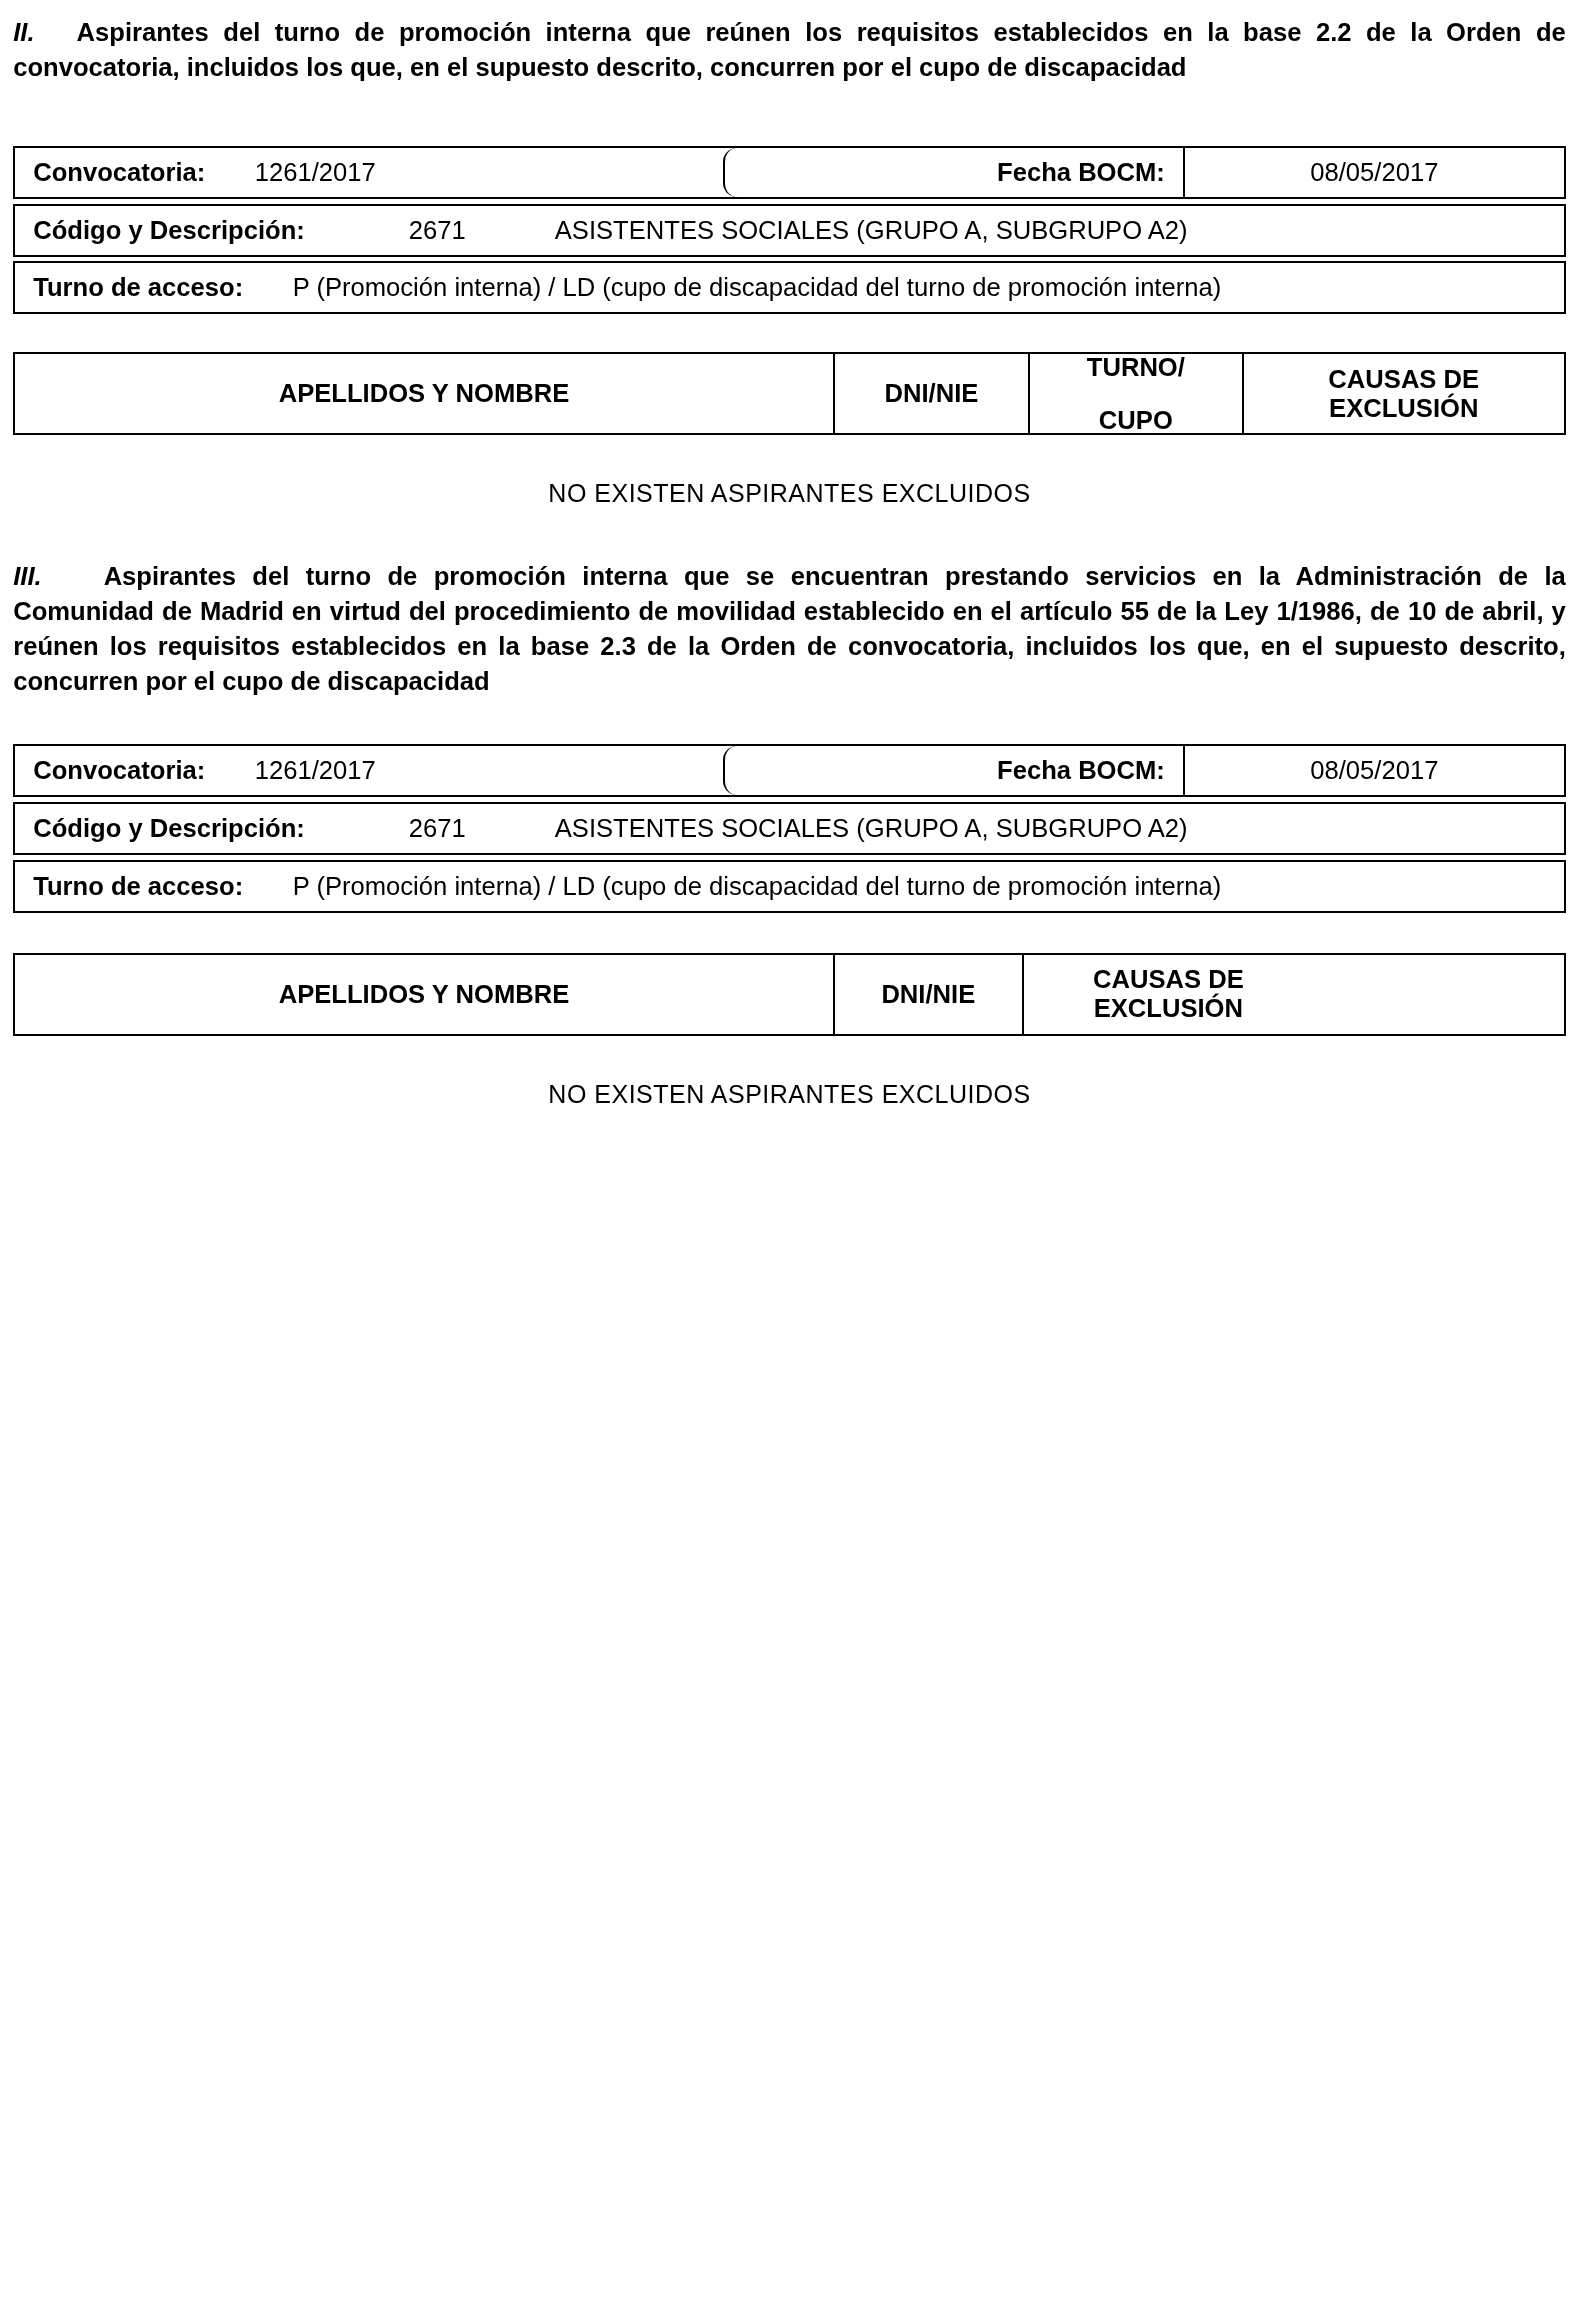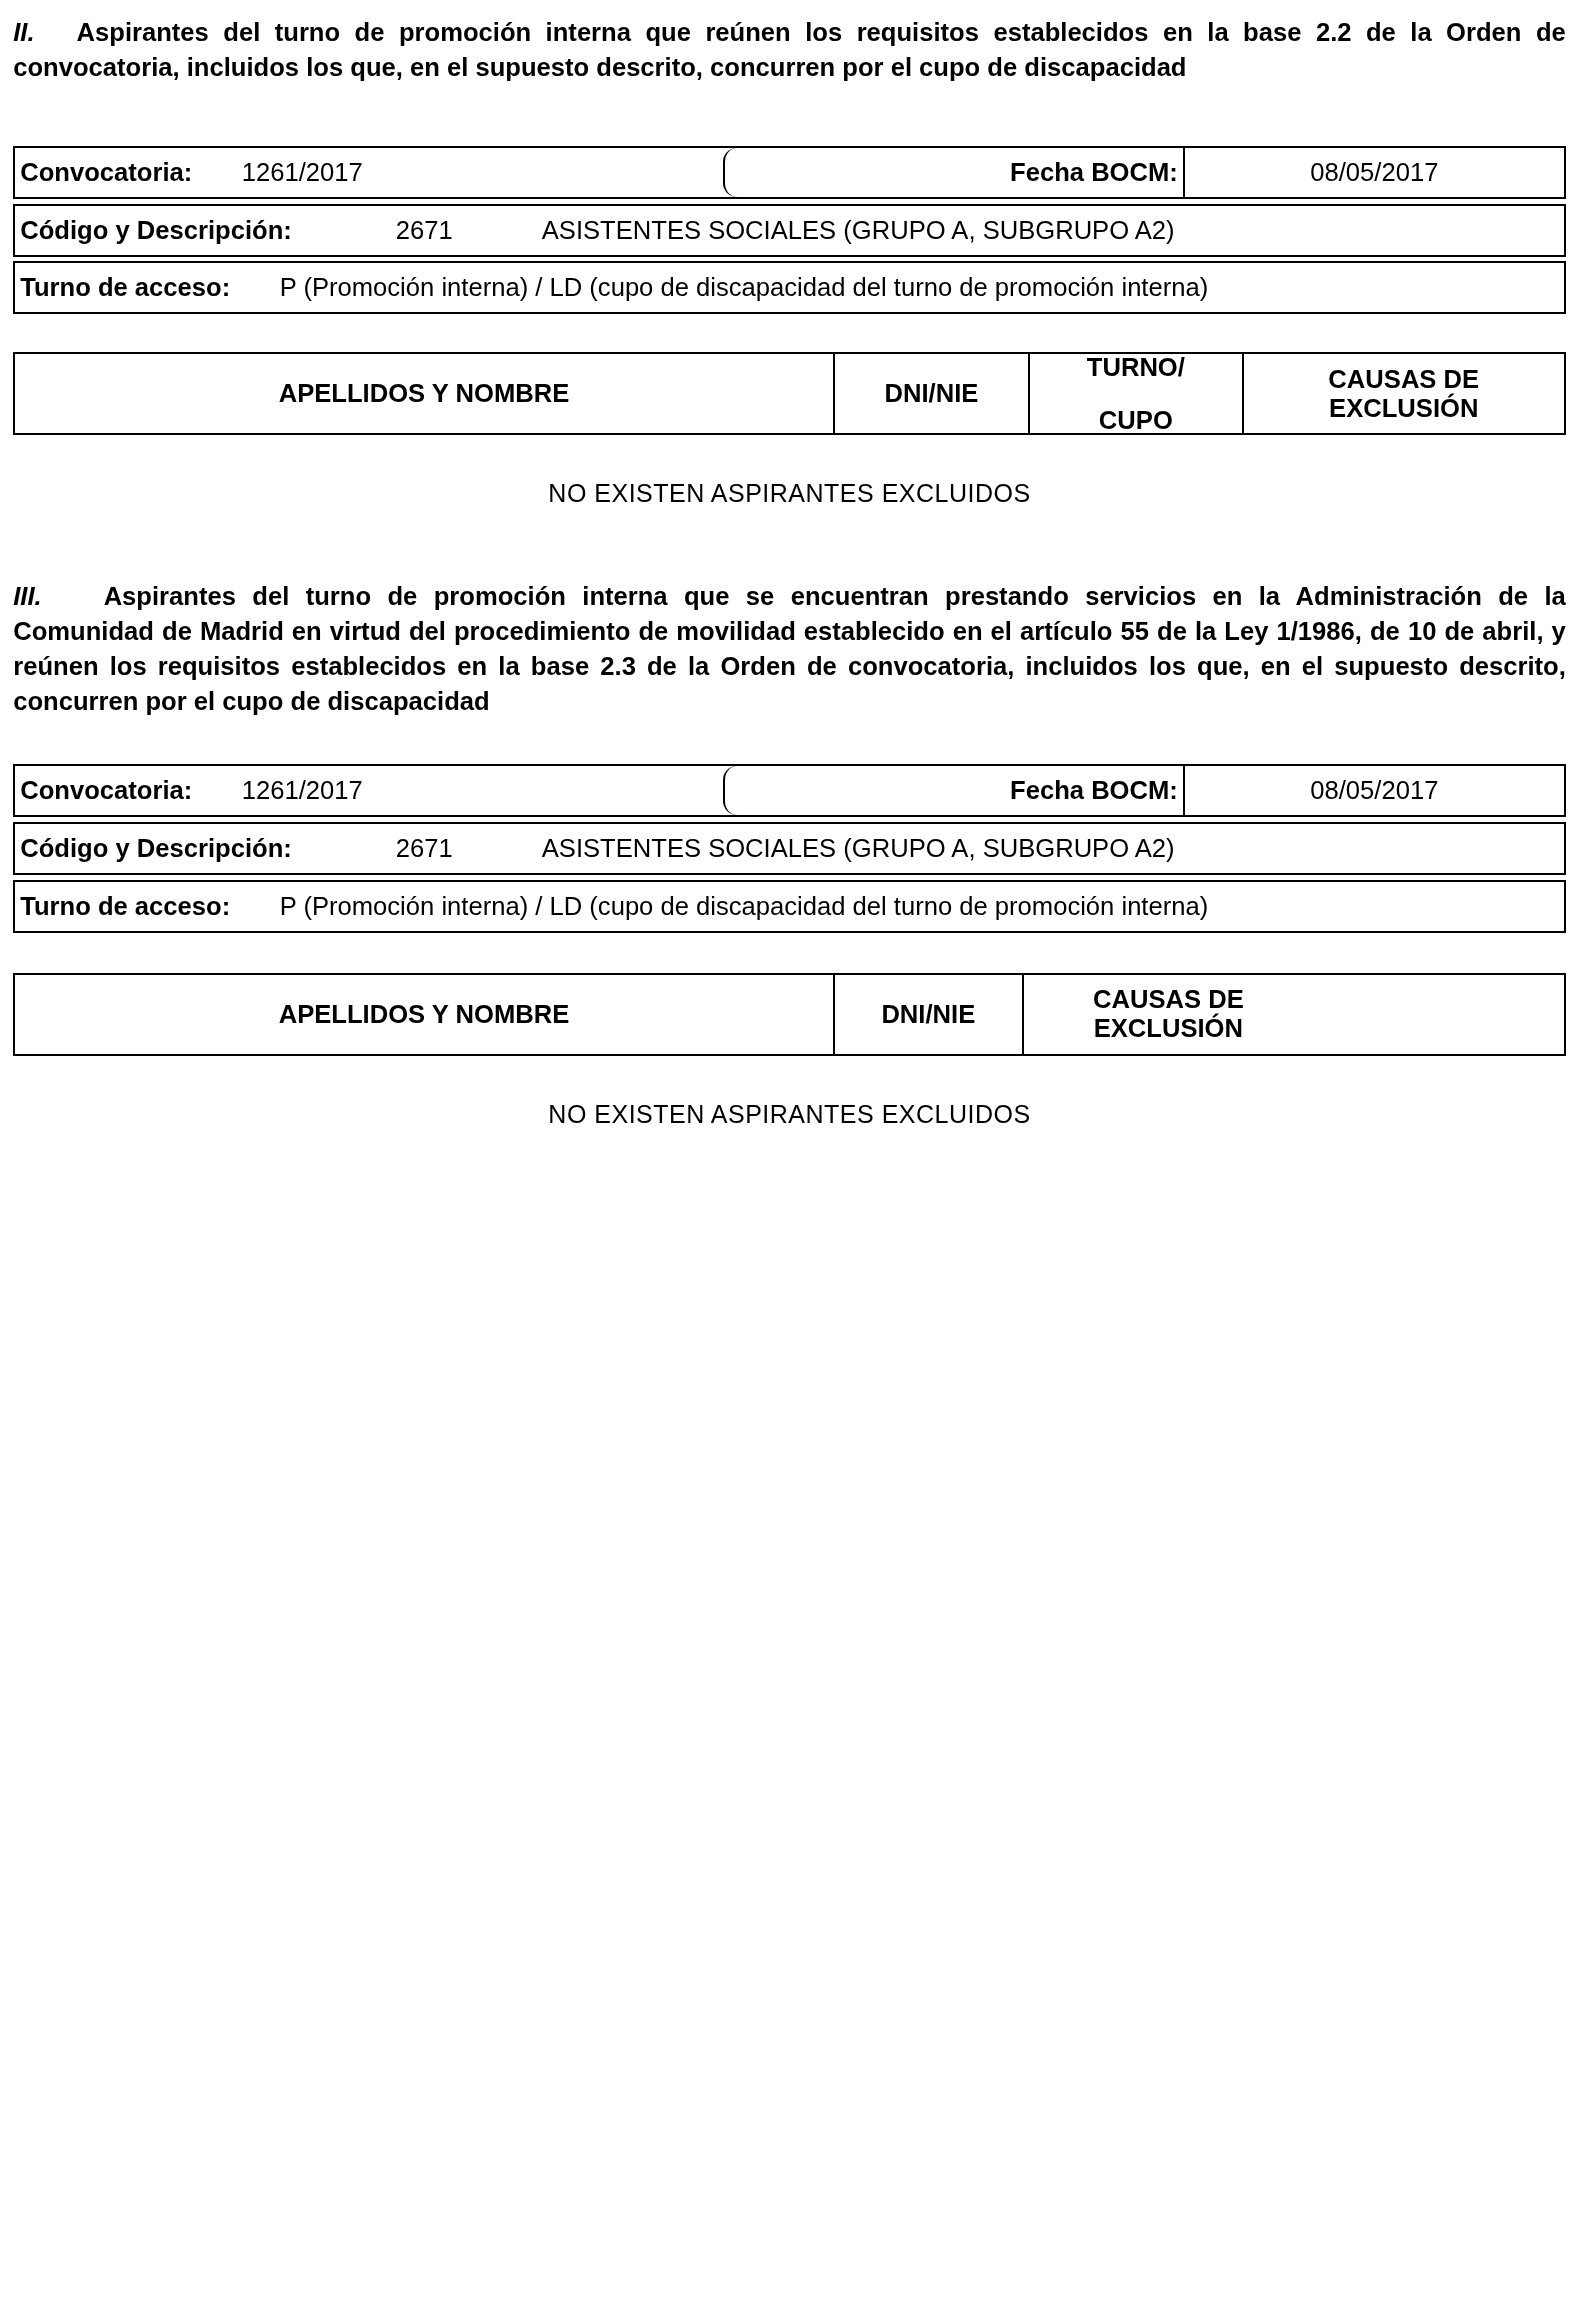--- a/index.html
+++ b/index.html
@@ -39,21 +39,21 @@
     box-sizing: content-box;
     margin-bottom: 4.7px;
     background: #fff;
   }
   .irow:last-child { margin-bottom: 8px; }
   .icell {
     display: flex;
     align-items: center;
     height: 100%;
     box-sizing: border-box;
-    padding: 0 5px;
+    padding: 0 18px;
     white-space: nowrap;
     overflow: hidden;
     gap: 20px;
   }
   .icell.bdl { border-left: 2.8px solid #000; }
   .icell.right { justify-content: flex-end; border-radius: 14px; }
   .icell.center { justify-content: center; }
   .b { font-weight: bold; }
   .gap-sm { display: inline-block; width: 9.5px; }
   .gap-md { display: inline-block; width: 49px; }
@@ -98,21 +98,21 @@
   .wb3 { width: 16.2%; }
   .wb4 { width: 18.8%; }
   
   .wi1 { width: 45.7%; }
   .wi2 { width: 29.7%; }
   .wi3 { width: 24.6%; }
 
   .mt-info1   { margin-top: 61px; }
   .mt-head1   { margin-top: 38px; }
   .mt-empty1  { margin-top: 44px; }
-  .mt-sec3    { margin-top: 71px; }
+  .mt-sec3    { margin-top: 51px; }
   .mt-info2   { margin-top: 45px; }
   .mt-head2   { margin-top: 40px; }
   .mt-empty2  { margin-top: 44px; }
 </style>
 </head>
 <body>
 
 <div class="page">
 
   <p class="heading"><span class="secnum secnum-ii">II.</span><span>Aspirantes del turno de promoción interna que reúnen los requisitos establecidos en la base 2.2 de la Orden de convocatoria, incluidos los que, en el supuesto descrito, concurren por el cupo de discapacidad</span></p>

